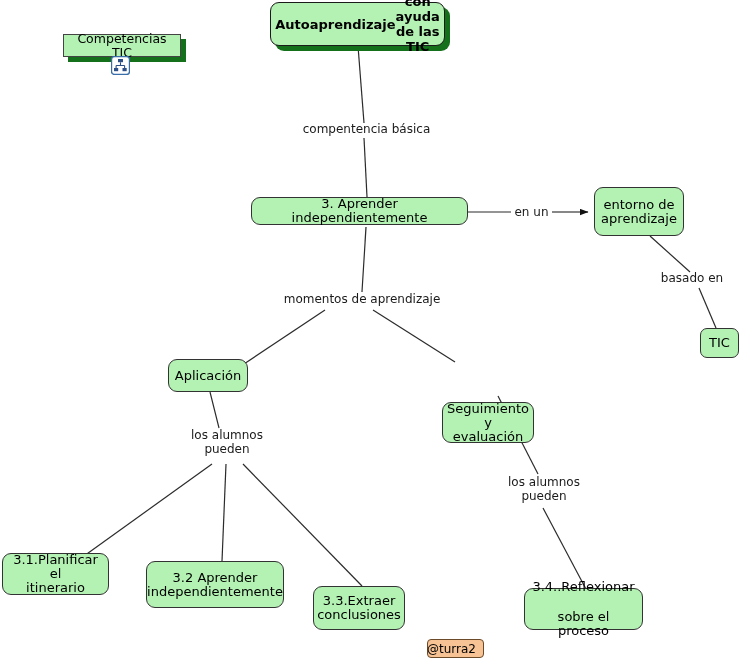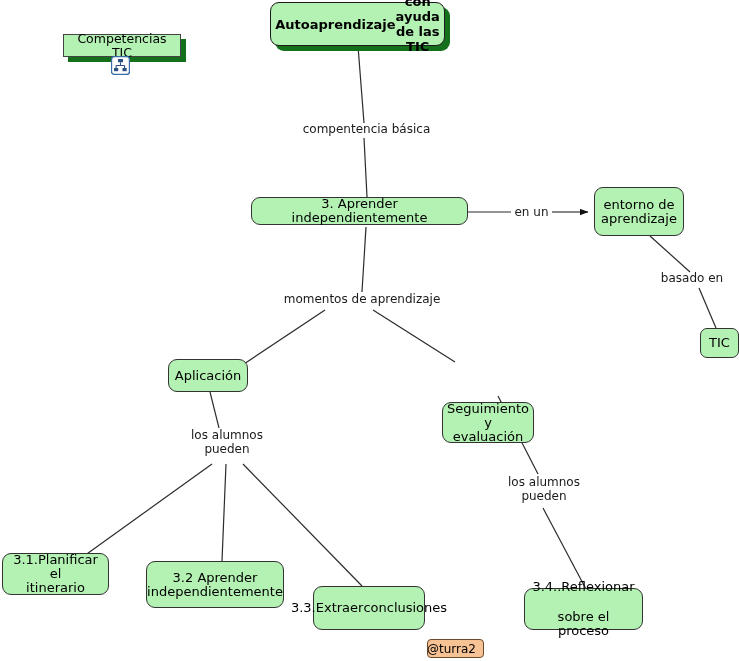--- a/index.html
+++ b/index.html
@@ -159,21 +159,21 @@
   <div class="node" style="left:2px; top:553px; width:107px; height:42px; flex-direction:column;">
     <span>3.1.Planificar el</span>
     <span>itinerario</span>
   </div>
 
   <div class="node" style="left:146px; top:561px; width:138px; height:47px; flex-direction:column;">
     <span>3.2 Aprender</span>
     <span>independientemente</span>
   </div>
 
-  <div class="node" style="left:313px; top:586px; width:112px; height:44px; flex-direction:row;">
+  <div class="node" style="left:313px; top:586px; width:92px; height:44px; flex-direction:column;">
     <span>3.3.Extraer</span>
     <span>conclusiones</span>
   </div>
 
   <div class="node" style="left:524px; top:588px; width:119px; height:42px; flex-direction:column;gap:16px;">
     <span>3.4..Reflexionar</span>
     <span>sobre el proceso</span>
   </div>
 
   <div class="node node-badge" style="left:427px; top:639px; width:57px; height:19px;">

